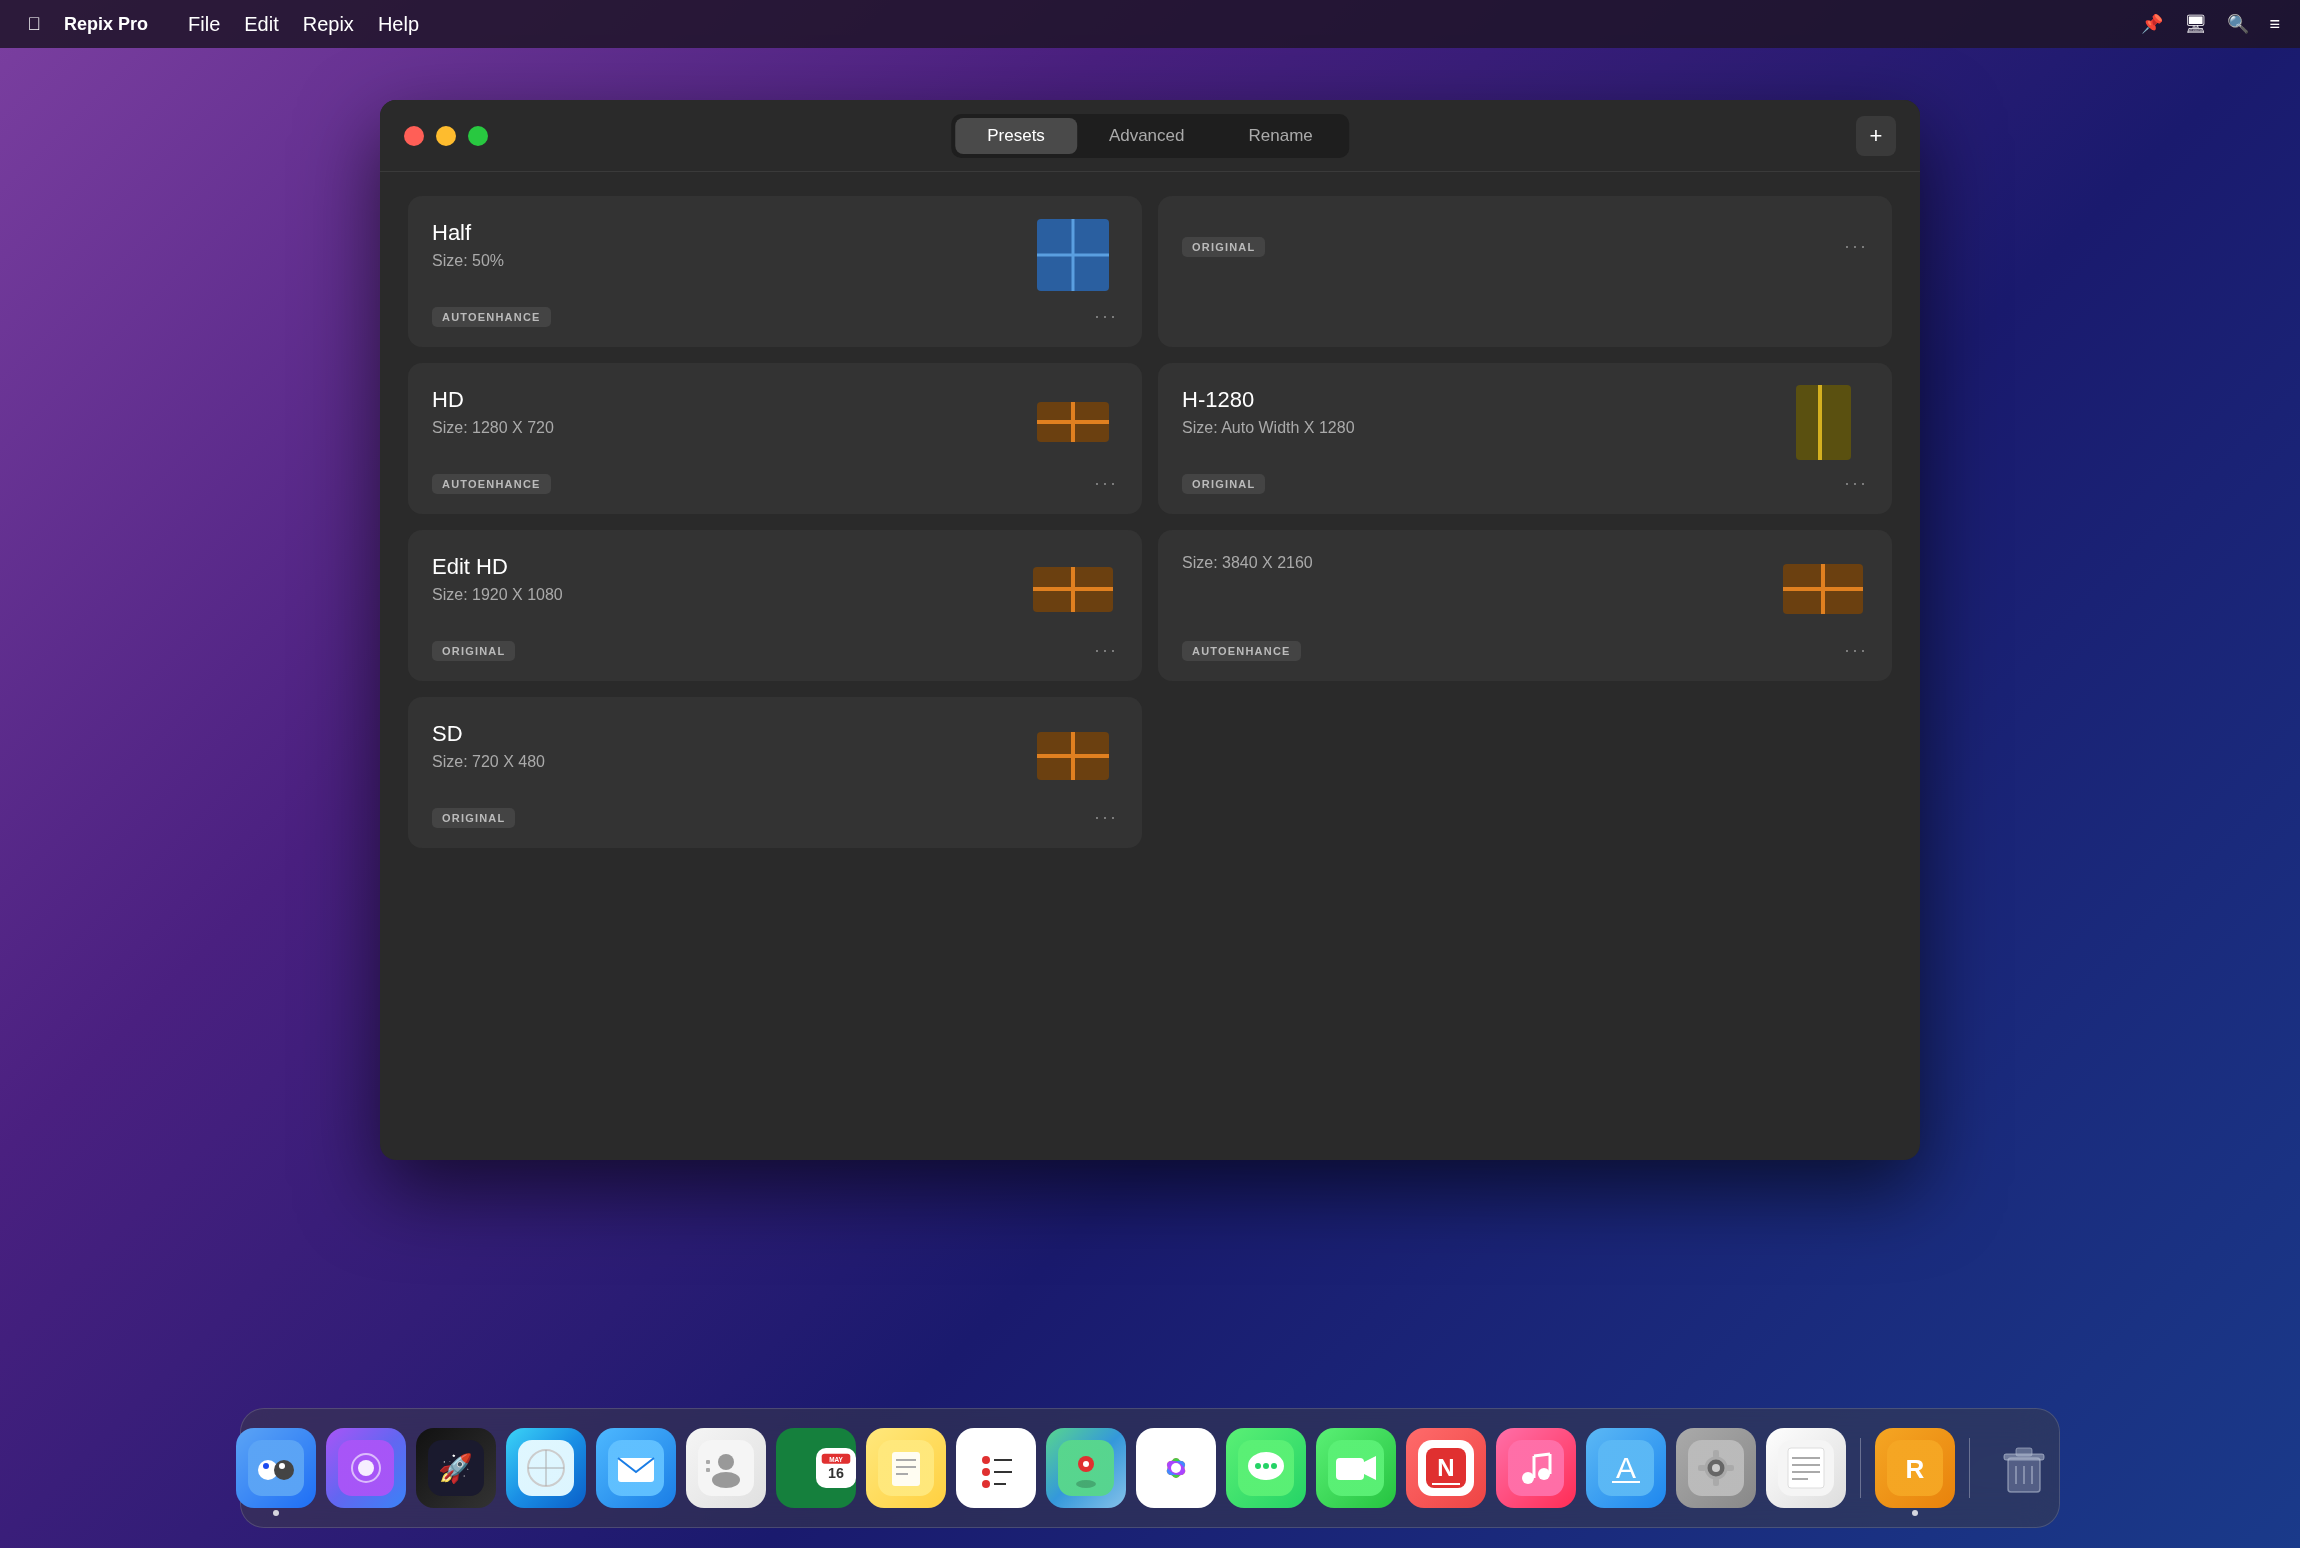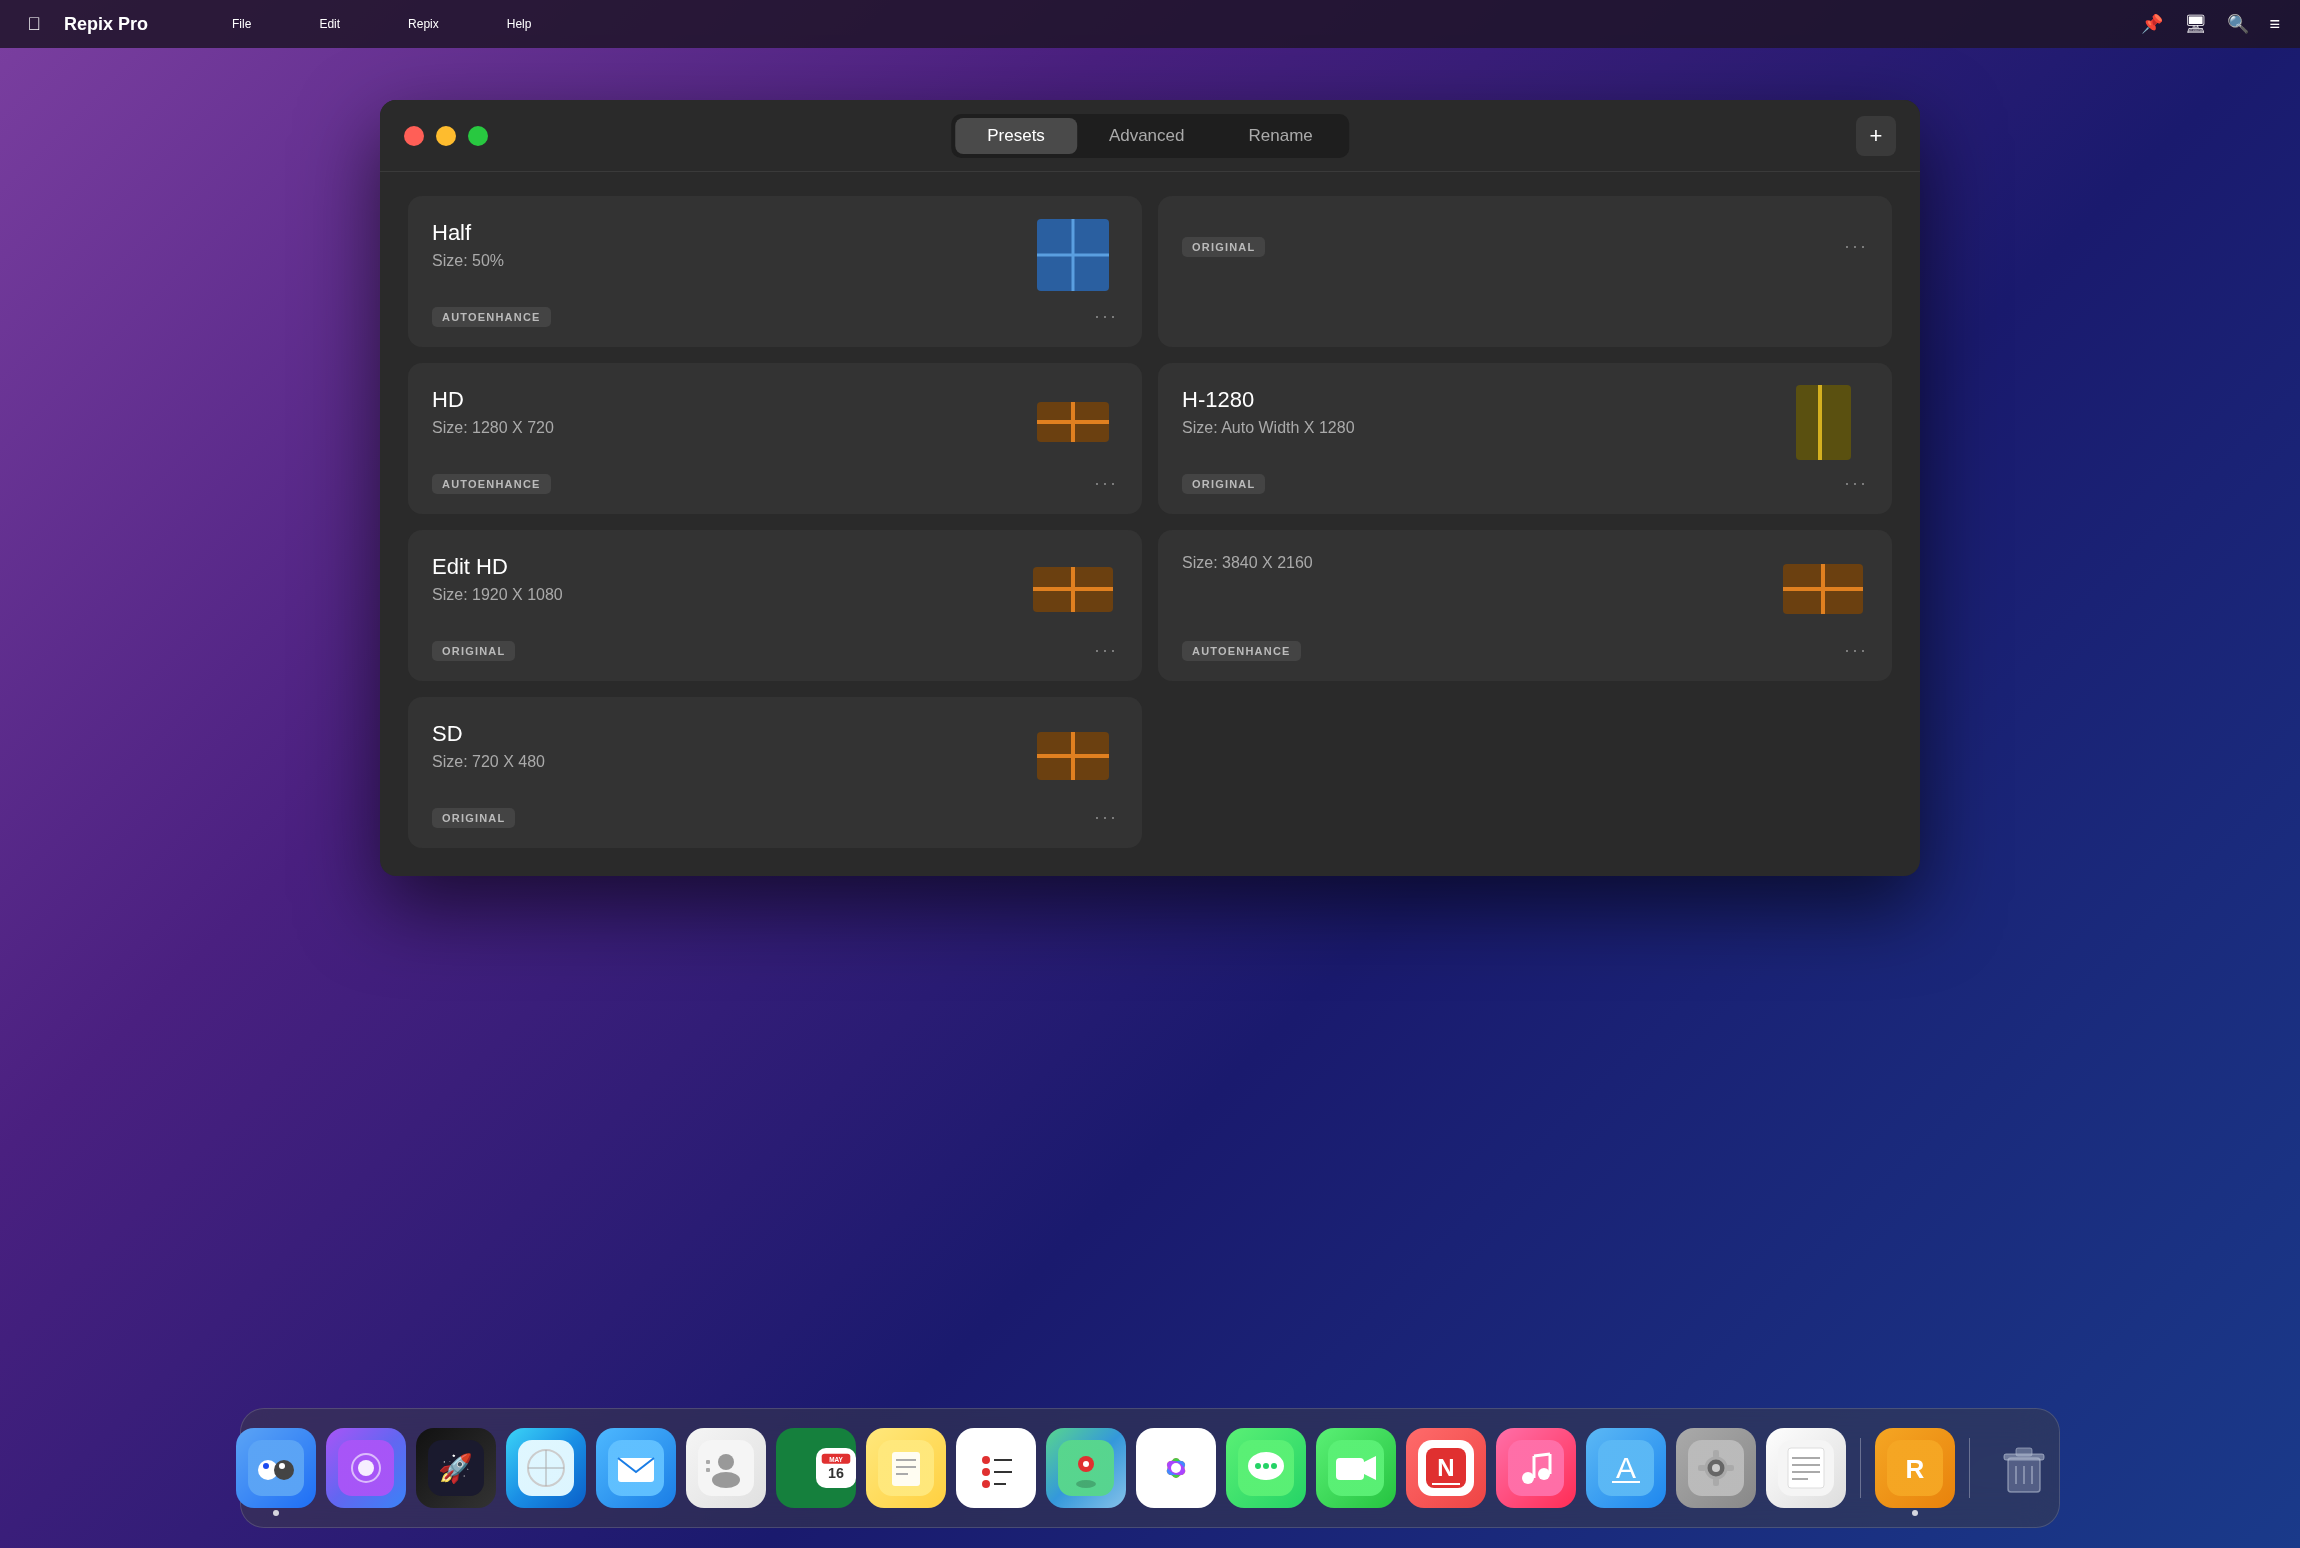--- a/index.html
+++ b/index.html
@@ -38,41 +38,40 @@
       font-size: 18px;
       font-weight: 700;
       margin-right: 40px;
     }
     .menu-bar-items {
       display: flex;
       gap: 24px;
     }
     .menu-bar-item {
       color: white;
-      font-size: 12px;
-      margin-left: 44px;
+      font-size: 20px;
     }
     .menu-bar-right {
       margin-left: auto;
       display: flex;
       align-items: center;
       gap: 20px;
     }
     .menu-bar-icon {
       color: white;
       font-size: 18px;
     }
 
     
     .window {
       position: absolute;
       top: 100px;
       left: 380px;
       width: 1540px;
-      height: 776px;
+      height: 1060px;
       background: #2a2a2a;
       border-radius: 16px;
       overflow: hidden;
       box-shadow: 0 30px 80px rgba(0,0,0,0.6);
     }
 
     
     .title-bar {
       height: 72px;
       background: #2a2a2a;

